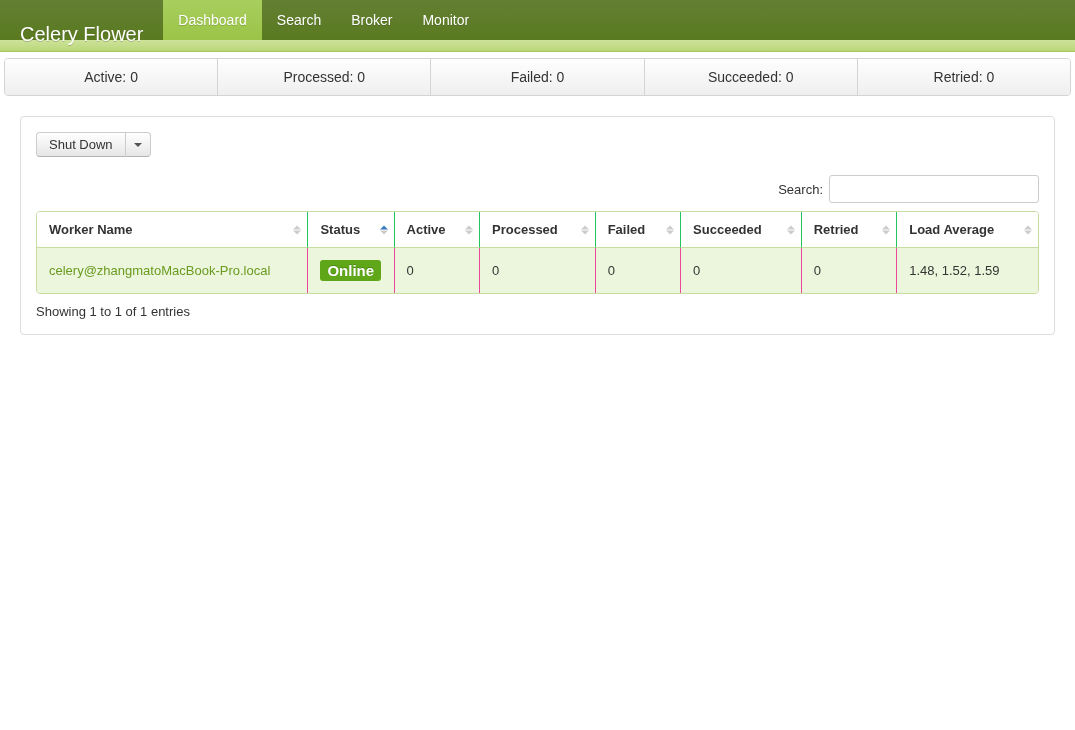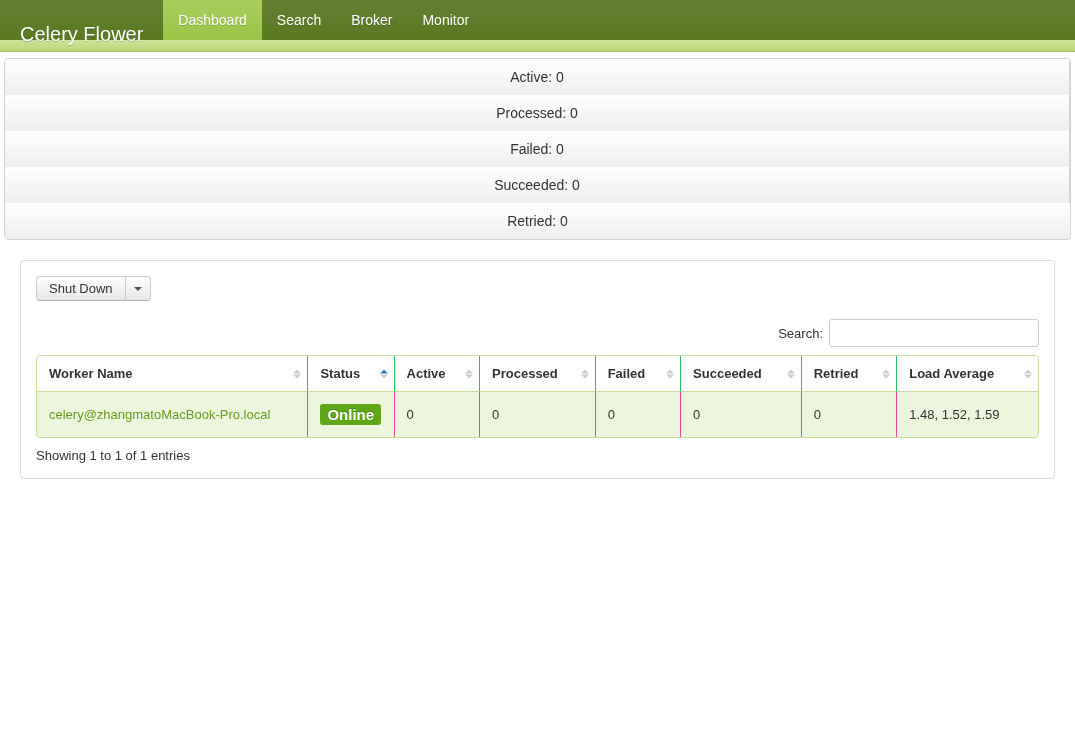--- a/index.html
+++ b/index.html
@@ -58,21 +58,20 @@
     }
     
     .stats-row {
       display: flex;
       margin: 0 4px;
       border: 1px solid #d4d4d4;
       border-radius: 4px;
       overflow: hidden;
       background: linear-gradient(to bottom, #fefefe, #f0f0f0);
       margin-top: 6px;
-      flex-direction: column;
     }
     .stat-btn {
       flex: 1;
       text-align: center;
       padding: 10px 0;
       font-size: 14px;
       color: #333;
       border-right: 1px solid #d4d4d4;
       cursor: pointer;
       background: linear-gradient(to bottom, #fefefe, #efefef);

